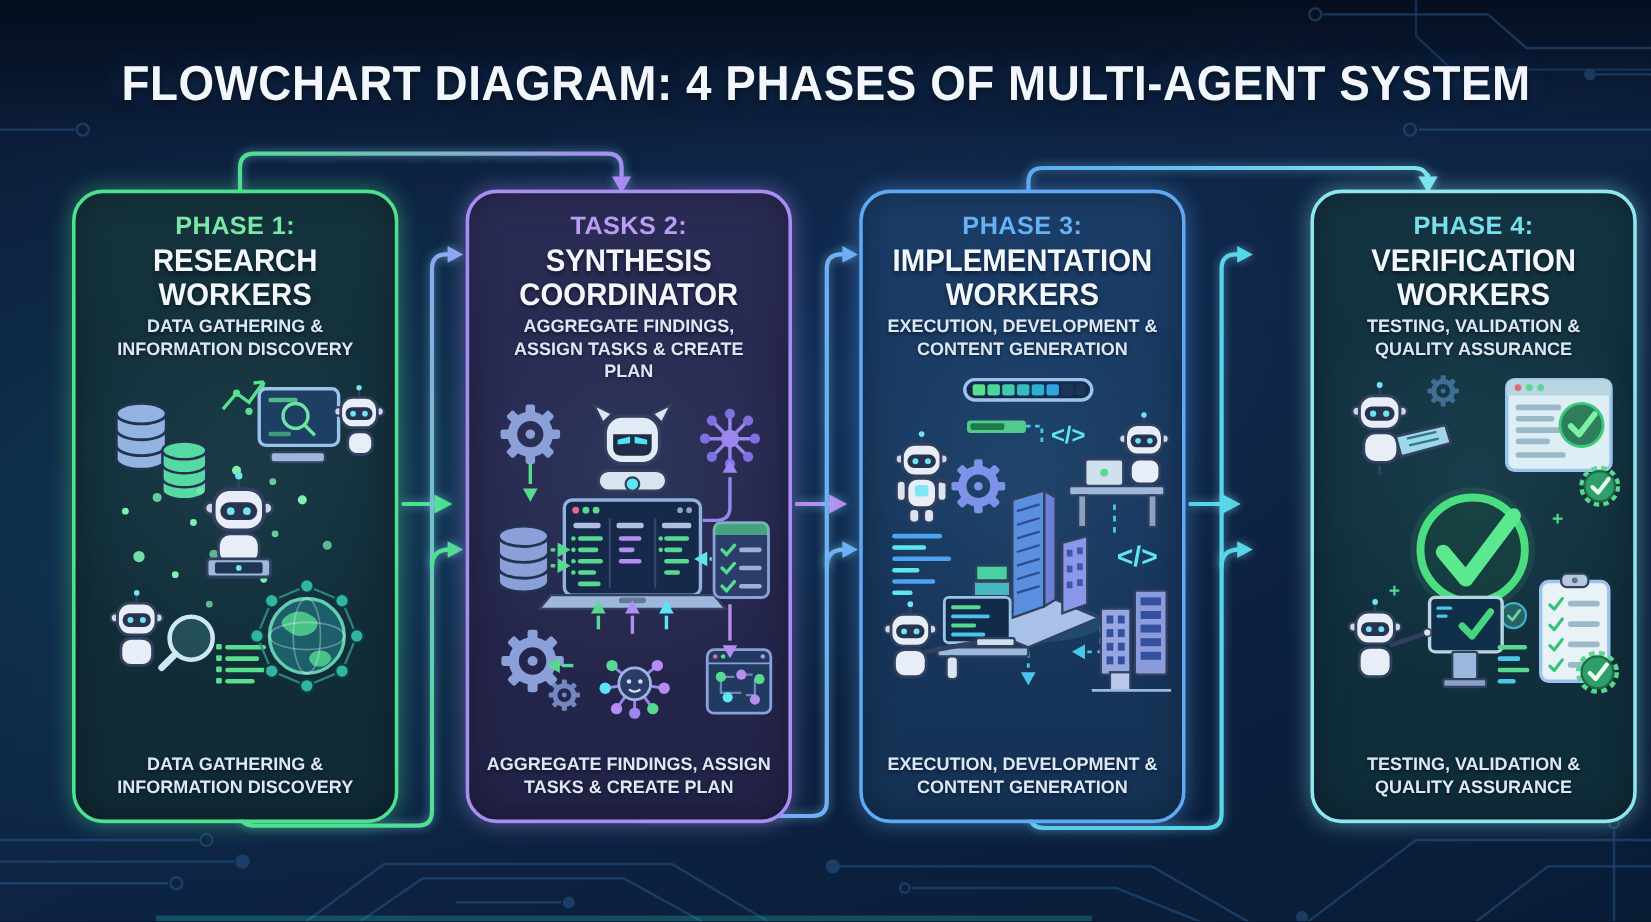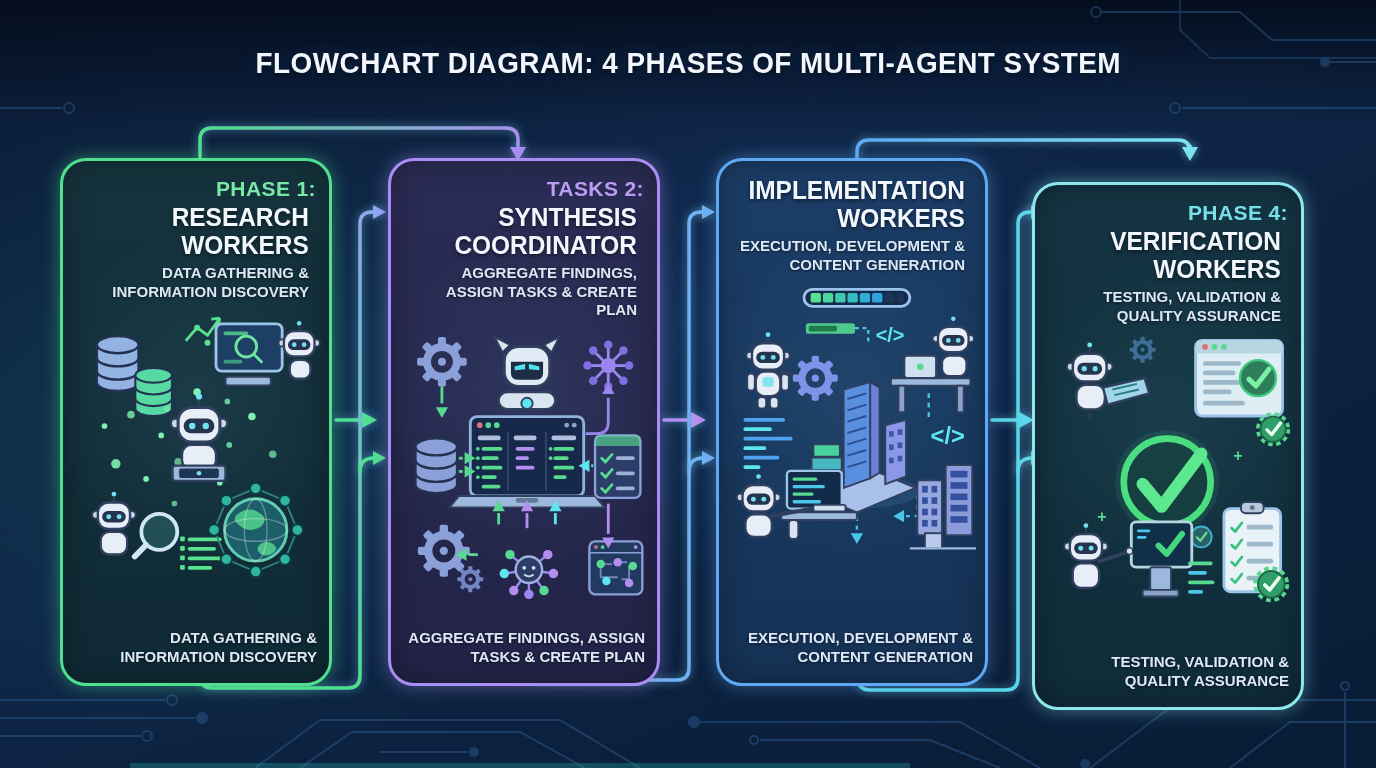--- a/index.html
+++ b/index.html
@@ -9,35 +9,35 @@
     background:
       linear-gradient(180deg, rgba(3,10,24,.85) 0%, rgba(3,10,24,0) 16%),
       radial-gradient(900px 520px at 16% 55%, rgba(45,212,191,.11), transparent 62%),
       radial-gradient(760px 420px at 52% 42%, rgba(59,130,246,.10), transparent 62%),
       linear-gradient(155deg,#0b1d38 0%,#0e2546 45%,#091c36 100%);
   }
   svg{display:block;}
   .bg-circuits{position:absolute;inset:0;z-index:0;}
   .page-title{
     position:absolute;top:46px;left:0;width:100%;margin:0;text-align:center;z-index:3;
-    font-size:30px;font-weight:800;color:#f3f7fd;letter-spacing:.5px;
+    font-size:41px;font-weight:800;color:#f3f7fd;letter-spacing:.5px;
     text-shadow:0 3px 7px rgba(0,0,0,.65), 0 0 18px rgba(80,160,255,.25);
   }
   .page-title span{display:inline-block;transform:scaleX(.93);}
   .connectors{position:absolute;inset:0;z-index:1;pointer-events:none;}
   .connectors path{fill:none;stroke-width:3.5;stroke-linecap:round;filter:drop-shadow(0 0 4px rgba(130,220,255,.55));}
   .connectors polygon{filter:drop-shadow(0 0 4px rgba(130,220,255,.55));}
   .card{
     position:absolute;top:158px;width:272px;height:528px;box-sizing:border-box;
     border-radius:26px;border:3px solid var(--accent);
     background:
       radial-gradient(150px 170px at 50% 46%, rgba(130,225,255,.07), transparent),
       linear-gradient(180deg,var(--bg1),var(--bg2));
     box-shadow:0 0 18px var(--glow), inset 0 0 30px rgba(0,0,0,.30);
-    padding:13px 13px;text-align:right;z-index:2;
+    padding:13px 13px;text-align:center;z-index:2;
   }
   .phase-label{font-size:21px;font-weight:800;color:var(--label);letter-spacing:.4px;margin-top:3px;}
   .phase-name{
     margin:3px 0 4px;font-size:26px;line-height:1.07;font-weight:800;color:#f2f7fd;
     transform:scaleX(.94);text-shadow:0 2px 4px rgba(0,0,0,.5);
   }
   .phase-subtitle{
     margin:0 auto;max-width:226px;font-size:15px;line-height:1.26;font-weight:700;color:#dce8f6;
     text-shadow:0 1px 3px rgba(0,0,0,.5);
   }
@@ -436,20 +436,21 @@
         <path d="M160,212 V200" stroke="#5ee6f0"></path>
           <use href="#ah" transform="translate(160,198) rotate(-90)" fill="#5ee6f0"></use>
         <path d="M78,244 H68" stroke="#57d98f"></path>
           <use href="#ah" transform="translate(66,244) rotate(180)" fill="#57d98f"></use>
       </g>
     </svg>
     <p class="phase-caption">AGGREGATE FINDINGS, ASSIGN TASKS &amp; CREATE PLAN</p>
   </section>
 
   <section class="card" style="left: 716px; --accent: #5fa9f4; --label: #64b1f6; --glow: rgba(95,169,244,0.45); --bg1: #1b3d67; --bg2: #153255;">
+    <div class="phase-label">PHASE 3:</div>
     <h2 class="phase-name">IMPLEMENTATION WORKERS</h2>
     <p class="phase-subtitle">EXECUTION, DEVELOPMENT &amp; CONTENT GENERATION</p>
     <svg class="illu" viewBox="0 0 260 292">
       <g>
         <rect x="76" y="12" width="112" height="18" rx="9" fill="#142a4c" stroke="#9cc4ea" stroke-width="3"></rect>
         <rect x="83" y="16" width="11" height="10" rx="2" fill="#57e08d"></rect>
         <rect x="96" y="16" width="11" height="10" rx="2" fill="#4cd69b"></rect>
         <rect x="109" y="16" width="11" height="10" rx="2" fill="#41c9ad"></rect>
         <rect x="122" y="16" width="11" height="10" rx="2" fill="#36bcc0"></rect>
         <rect x="135" y="16" width="11" height="10" rx="2" fill="#2cafd2"></rect>
@@ -555,21 +556,21 @@
             <rect x="231" y="240" width="18" height="7"></rect>
           <rect x="231" y="252" width="18" height="7"></rect>
         </g>
         <rect x="204" y="270" width="18" height="16" fill="#b9c9ec" stroke="#31405e" stroke-width="2"></rect>
         <line x1="188" y1="286" x2="258" y2="286" stroke="#9cb8dd" stroke-width="2.5"></line>
       </g>
     </svg>
     <p class="phase-caption">EXECUTION, DEVELOPMENT &amp; CONTENT GENERATION</p>
   </section>
 
-  <section class="card" style="left: 1032px; margin-top: 24px; --accent: #8fe7ee; --label: #76e0ea; --glow: rgba(143,231,238,0.45); --bg1: #143442; --bg2: #0f2c39;">
+  <section class="card" style="left: 1092px; --accent: #8fe7ee; --label: #76e0ea; --glow: rgba(143,231,238,0.45); --bg1: #143442; --bg2: #0f2c39;">
     <div class="phase-label">PHASE 4:</div>
     <h2 class="phase-name">VERIFICATION WORKERS</h2>
     <p class="phase-subtitle">TESTING, VALIDATION &amp; QUALITY ASSURANCE</p>
     <svg class="illu" viewBox="0 0 260 292">
       <use href="#gear" transform="translate(100,22) scale(.55)" color="#3f6e94"></use>
       <g>
         <use href="#bot-head" transform="translate(44,42) scale(1.05)"></use>
         <rect x="30" y="59" width="30" height="26" rx="10" fill="#e7eef7" stroke="#31405e" stroke-width="2.5"></rect>
         <path d="M58,62 L102,52 L107,68 L63,80 Z" fill="#9fd6e8" stroke="#31405e" stroke-width="2.5"></path>
         <line x1="68" y1="64" x2="94" y2="58" stroke="#2b7a8c" stroke-width="2"></line>

